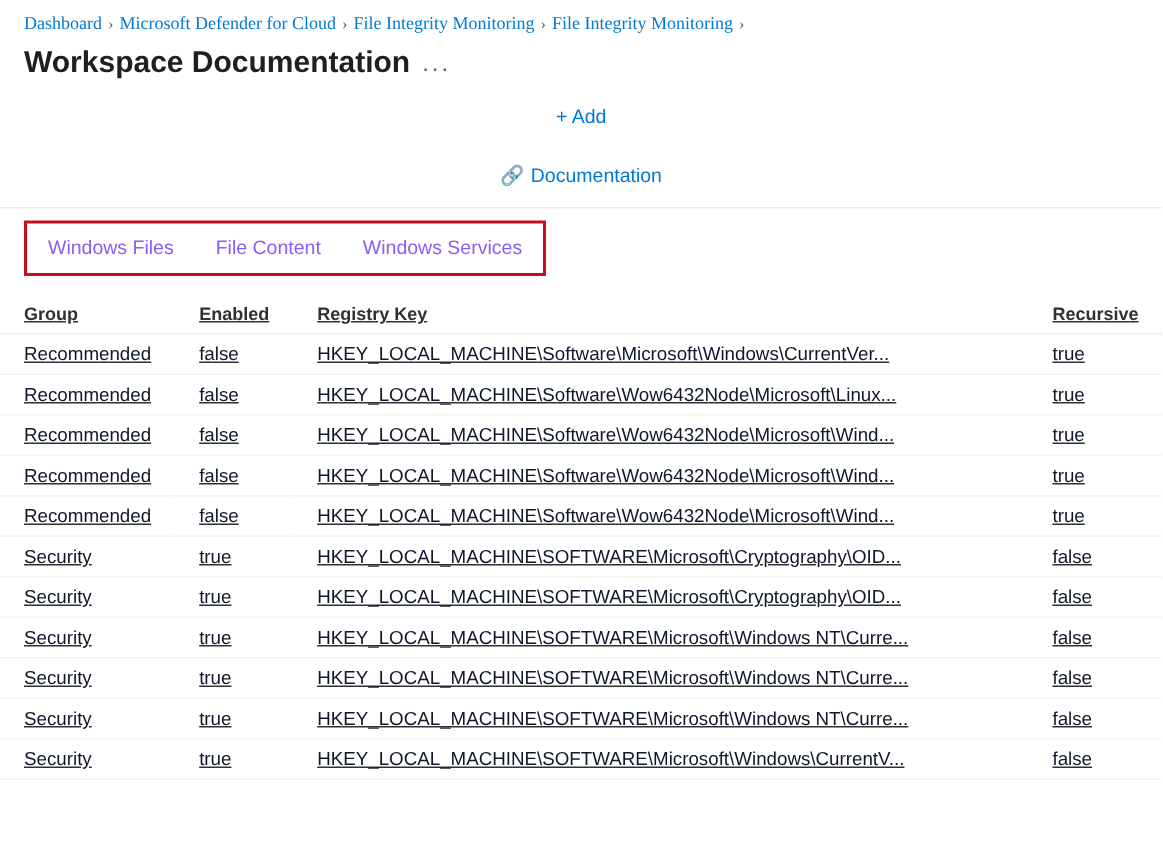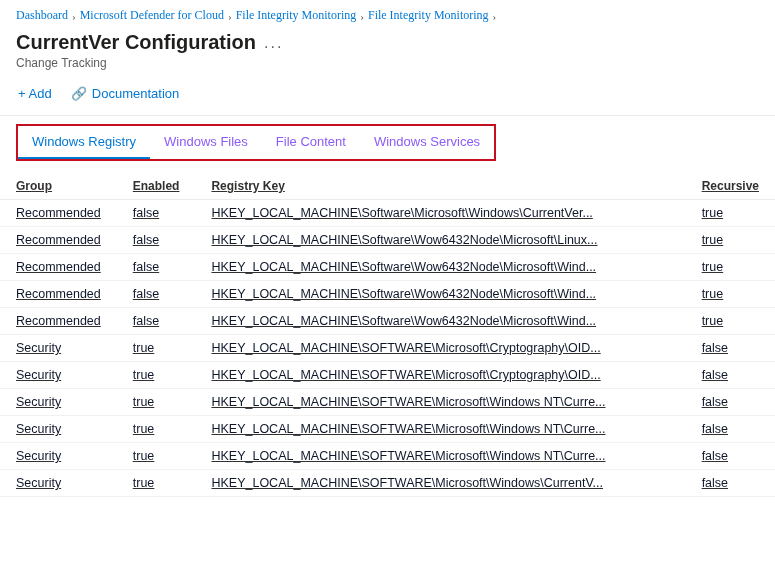--- a/index.html
+++ b/index.html
@@ -44,20 +44,21 @@
     .page-subtitle {
       font-size: 12px;
       color: #605e5c;
       margin-top: 2px;
     }
     .toolbar {
       display: flex;
       align-items: center;
       padding: 10px 16px;
       gap: 16px;
+      flex-direction: column;
     }
     .toolbar-btn {
       display: flex;
       align-items: center;
       gap: 4px;
       color: #0078d4;
       background: none;
       border: none;
       cursor: pointer;
       font-size: 13px;
@@ -132,38 +133,36 @@
   <a href="#">Microsoft Defender for Cloud</a>
   <span class="sep">›</span>
   <a href="#">File Integrity Monitoring</a>
   <span class="sep">›</span>
   <a href="#">File Integrity Monitoring</a>
   <span class="sep">›</span>
 </div>
 
 <div class="page-header">
   <div class="page-title">
-    <span>CurrentVer Configuration</span>
+    <span>Workspace Documentation</span>
     <span class="ellipsis">...</span>
   </div>
-  <div class="page-subtitle">Change Tracking</div>
 </div>
 
 <div class="toolbar">
   <button class="toolbar-btn">+ Add</button>
   <button class="toolbar-btn">
     <span>🔗</span>
     <span>Documentation</span>
   </button>
 </div>
 
 <div class="divider"></div>
 
 <div class="tabs-container">
-  <div class="tab active">Windows Registry</div>
   <div class="tab">Windows Files</div>
   <div class="tab">File Content</div>
   <div class="tab">Windows Services</div>
 </div>
 
 <div class="table-container">
   <table>
     <thead>
       <tr>
         <th class="col-group">Group</th>

